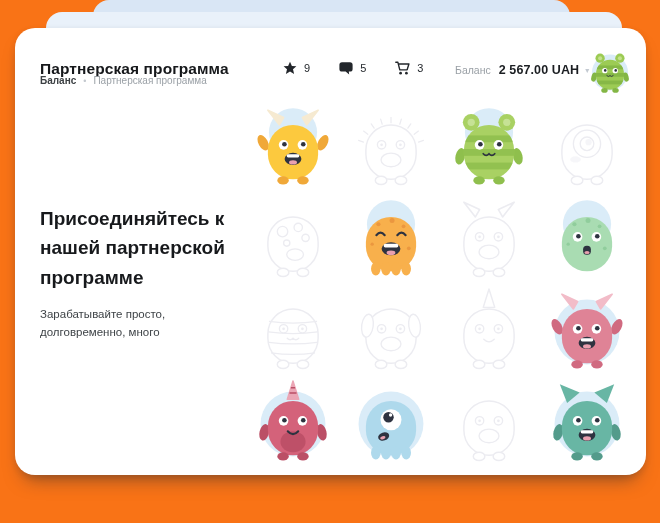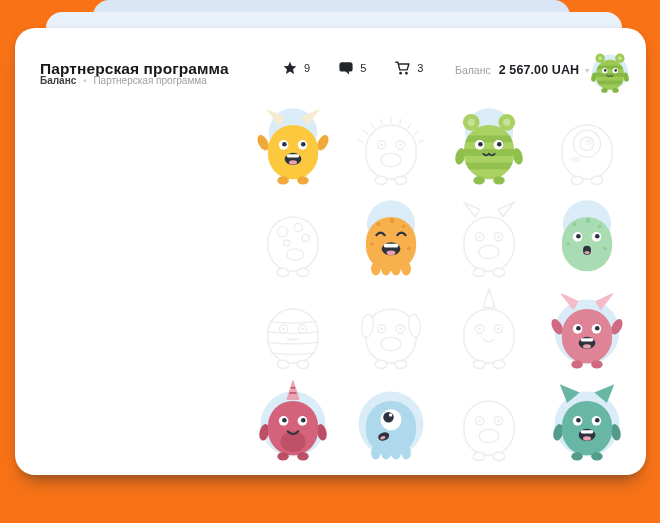--- a/index.html
+++ b/index.html
@@ -106,20 +106,24 @@
           </g>
           <ellipse cx="30.5" cy="73" rx="5.5" ry="4" fill="#83b645" stroke="none" stroke-width="0"></ellipse>
           <ellipse cx="49.5" cy="73" rx="5.5" ry="4" fill="#83b645" stroke="none" stroke-width="0"></ellipse>
           <circle cx="31" cy="39" r="4.6" fill="#fff"></circle>
           <circle cx="49" cy="39" r="4.6" fill="#fff"></circle>
           <circle cx="31.8" cy="38.5" r="2.2" fill="#2e3340"></circle>
           <circle cx="49.8" cy="38.5" r="2.2" fill="#2e3340"></circle>
           <path d="M34.5,47.5 q2.75,3.2 5.5,0 q2.75,3.2 5.5,0" stroke="#2e3340" stroke-width="1.6" fill="none" stroke-linecap="round"></path>
         </svg></div>
 
+    <div class="hero">
+      <h2 class="hero-heading">Присоединяйтесь к нашей партнерской программе</h2>
+      <div class="hero-sub">Зарабатывайте просто, долговременно, много</div>
+    </div>
 
     <div class="grid" id="monsterGrid">
         <div class="cell">
           <svg width="84" height="90" viewBox="0 0 80 86">
             <circle cx="40" cy="27" r="23" fill="#daecf8"></circle>
             <ellipse cx="11.5" cy="37" rx="4.5" ry="8" transform="rotate(-28 11.5 37)" fill="#f0a838" stroke="none" stroke-width="0"></ellipse>
             <ellipse cx="68.5" cy="37" rx="4.5" ry="8" transform="rotate(28 68.5 37)" fill="#f0a838" stroke="none" stroke-width="0"></ellipse>
             <polygon points="27,20 16,6 31,13" fill="#f6ead1" stroke="#f6ead1" stroke-width="1.6" stroke-linejoin="round"></polygon>
             <polygon points="53,20 64,6 49,13" fill="#f6ead1" stroke="#f6ead1" stroke-width="1.6" stroke-linejoin="round"></polygon>
             <rect x="16" y="20" width="48" height="52" rx="24" fill="#fcc93e" stroke="none" stroke-width="0"></rect>

